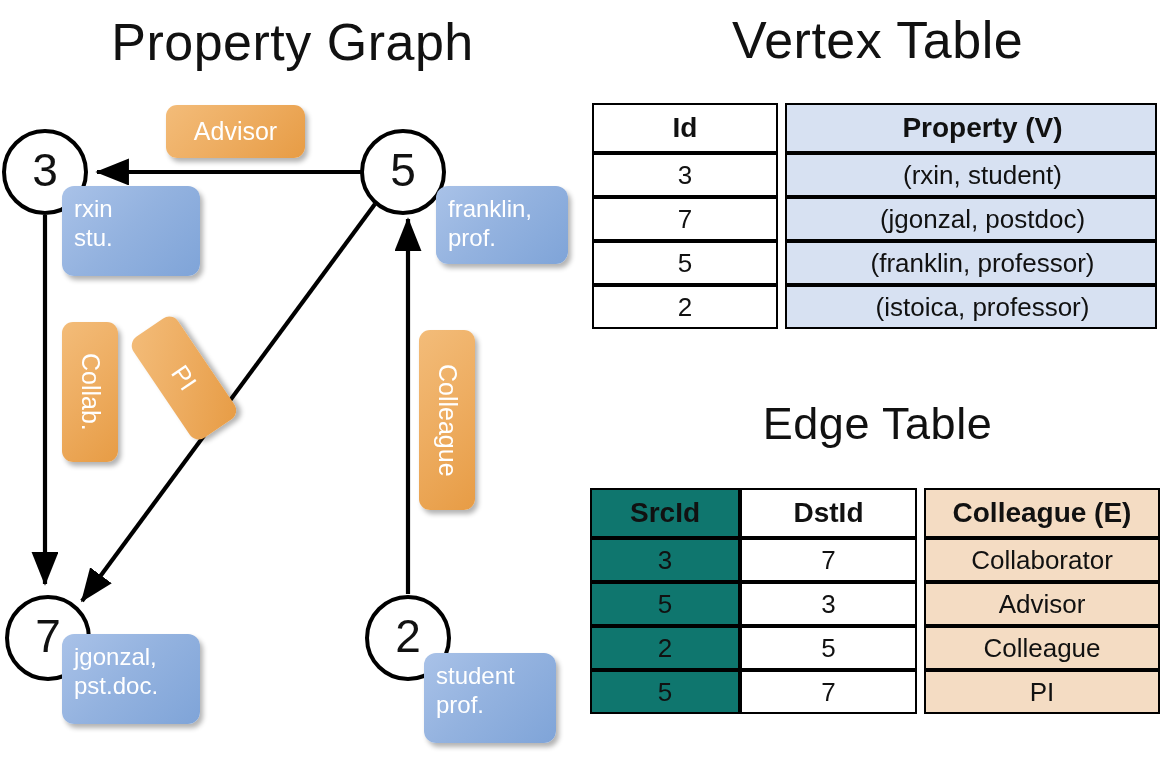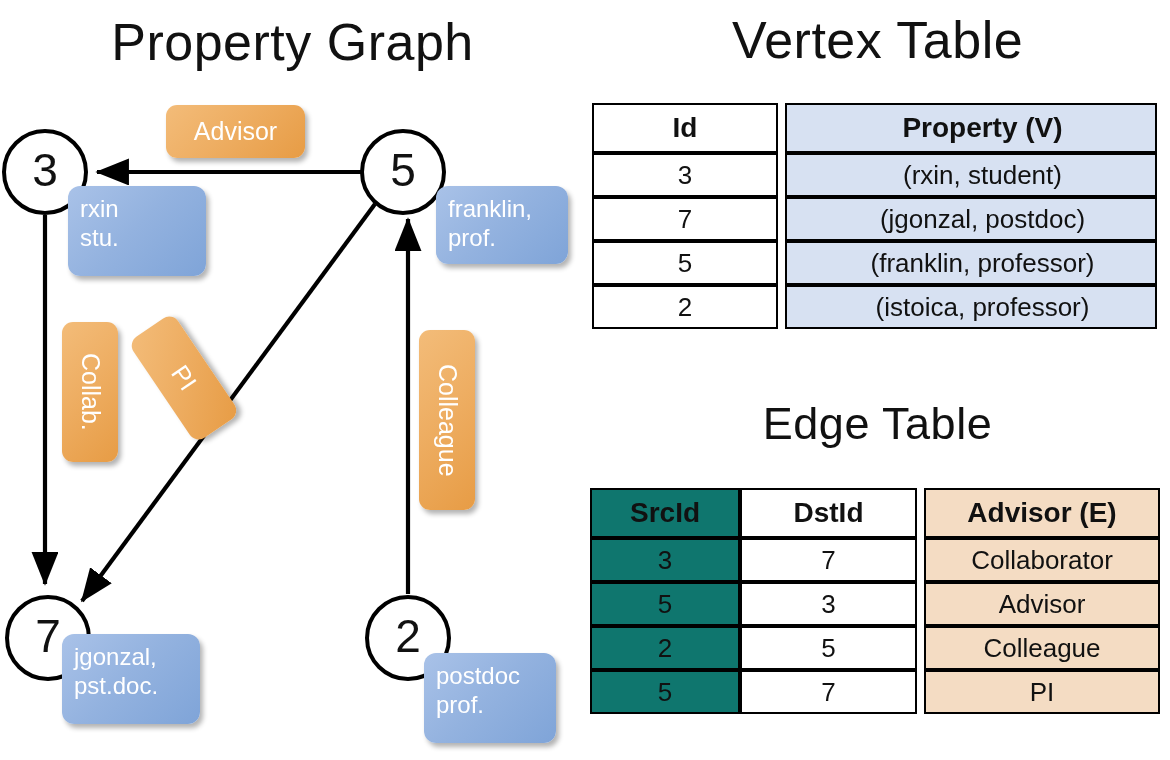--- a/index.html
+++ b/index.html
@@ -120,34 +120,34 @@
   <div class="vertex" style="left:360px;top:129px;">
       <span>5</span>
     </div>
   <div class="vertex" style="left:5px;top:595px;">
       <span>7</span>
     </div>
   <div class="vertex" style="left:365px;top:595px;">
       <span>2</span>
     </div>
 
-  <div class="vbox" style="left:68px;top:186px;width:138px;height:90px;">
+  <div class="vbox" style="left:62px;top:186px;width:138px;height:90px;">
     <div>rxin</div>
     <div>stu.</div>
   </div>
   <div class="vbox" style="left:436px;top:186px;width:132px;height:78px;">
     <div>franklin,</div>
     <div>prof.</div>
   </div>
   <div class="vbox" style="left:62px;top:634px;width:138px;height:90px;">
     <div>jgonzal,</div>
     <div>pst.doc.</div>
   </div>
   <div class="vbox" style="left:424px;top:653px;width:132px;height:90px;">
-    <div>postdoc</div>
+    <div>student</div>
     <div>prof.</div>
   </div>
 
   <div class="ebox" style="left:166px;top:105px;width:139px;height:53px;">
     <span>Advisor</span>
   </div>
 
   <div class="ebox" style="left:62px;top:322px;width:56px;height:140px;">
     <span class="vtxt">Collab.</span>
   </div>
@@ -190,21 +190,21 @@
   </tr>
 </tbody>
   </table>
 
 <table class="tbl" id="edge-table">
   <tbody>
       <tr>
     <th class="c-src">SrcId</th>
     <th class="c-dst">DstId</th>
     <td class="sep"></td>
-    <th class="c-eprop">Advisor (E)</th>
+    <th class="c-eprop">Colleague (E)</th>
   </tr>
   <tr>
     <td class="c-src">3</td>
     <td class="c-dst">7</td>
     <td class="sep"></td>
     <td class="c-eprop">Collaborator</td>
   </tr>
   <tr>
     <td class="c-src">5</td>
     <td class="c-dst">3</td>

